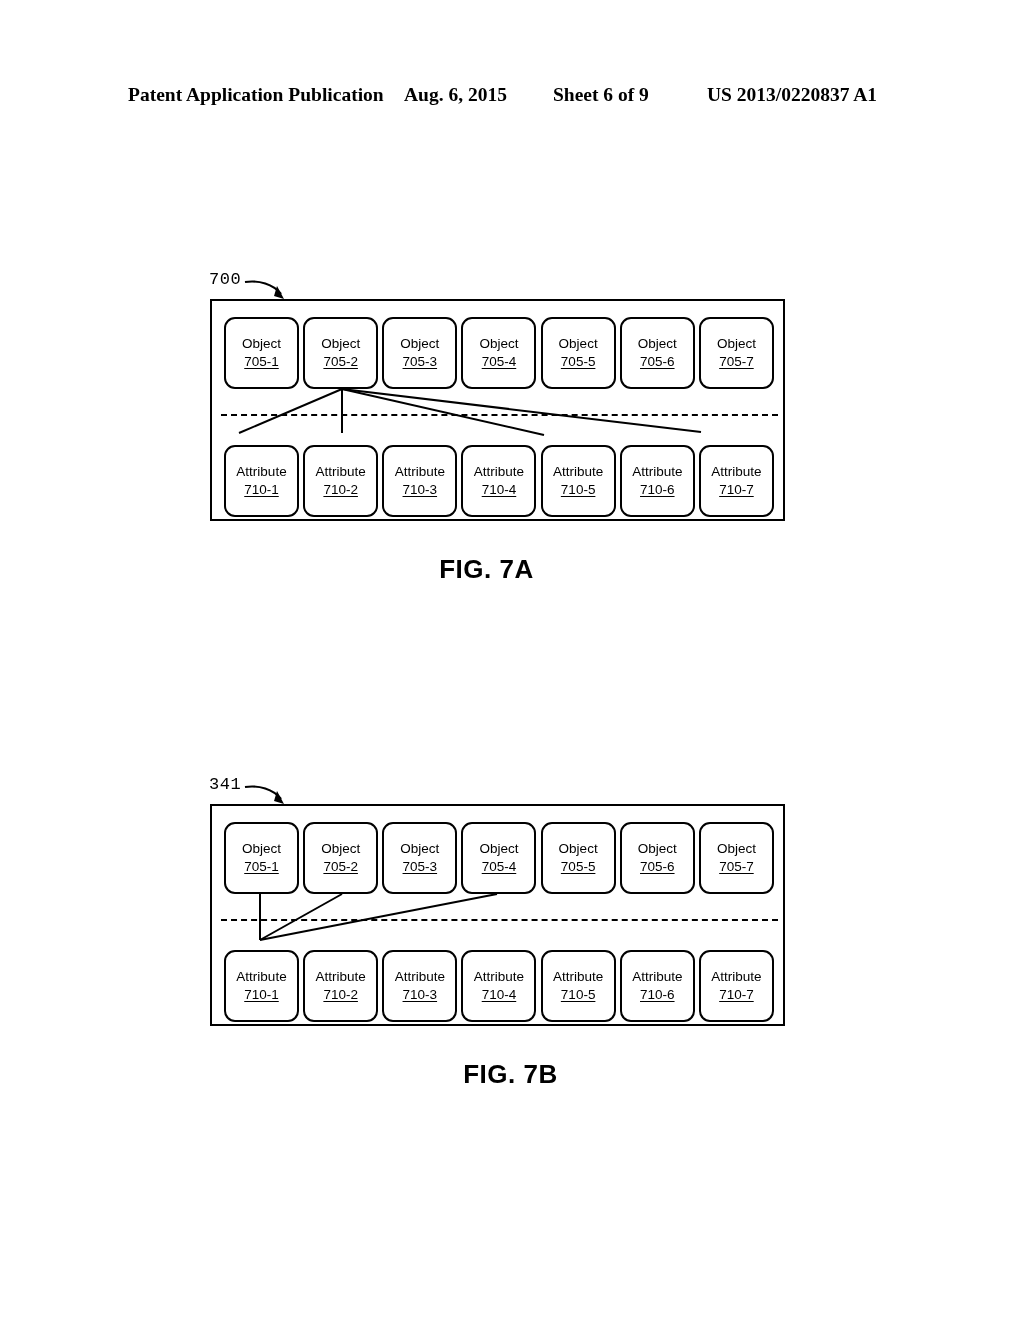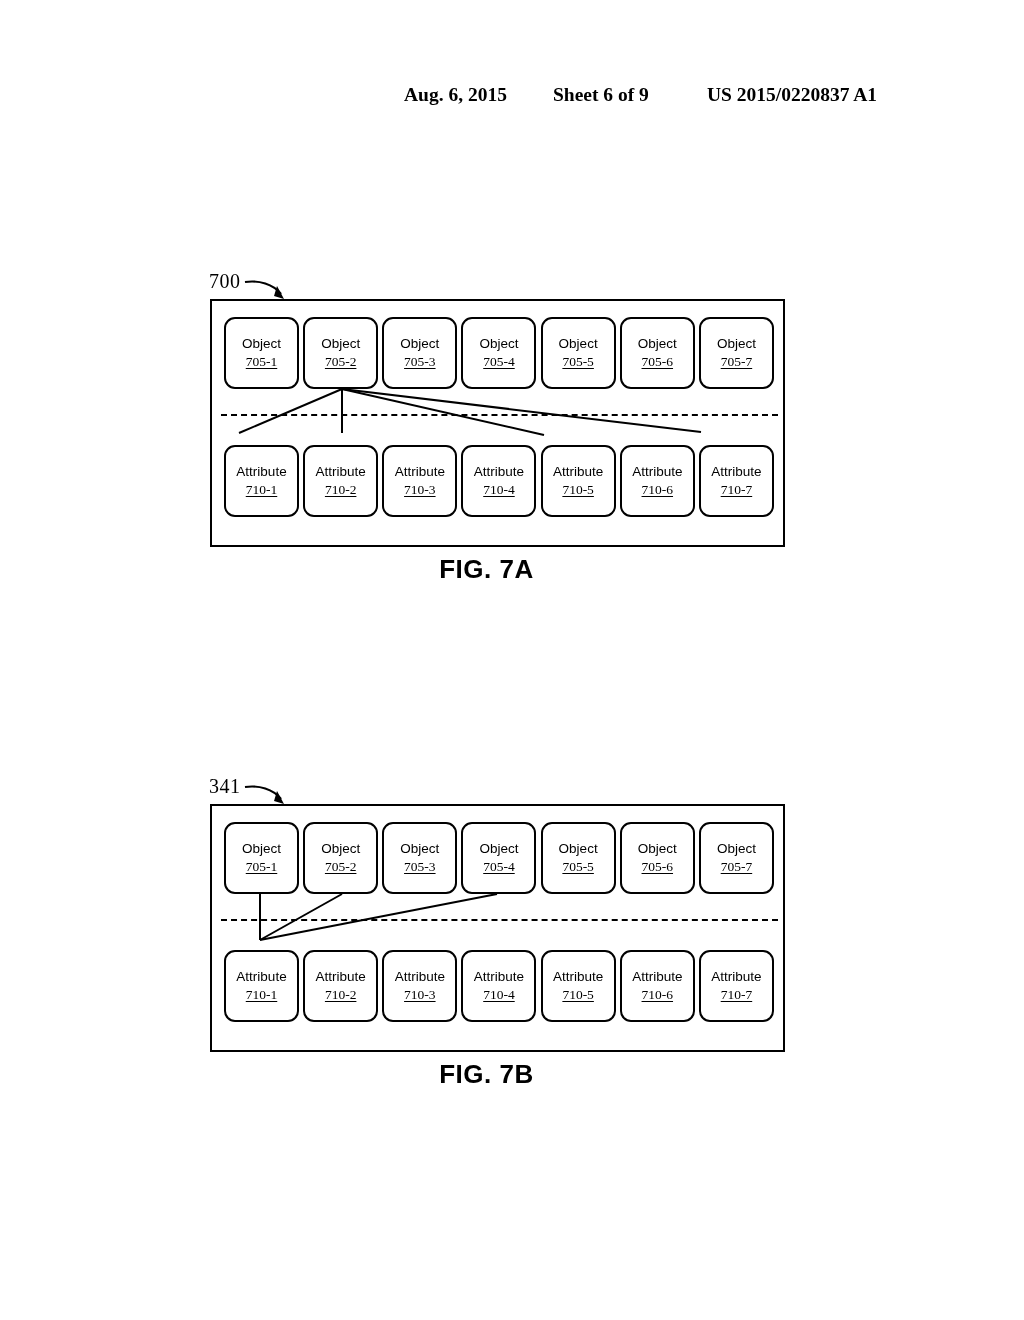--- a/index.html
+++ b/index.html
@@ -40,37 +40,37 @@
     width: 1024px;
   }
   .fig-7a { top: 270px; }
   .fig-7b { top: 775px; }
 
   
   .ref-label {
     position: absolute;
     left: 209px;
     top: 0px;
-    font-family: Liberation Serif, serif;
-    font-size: 20px;
+    font-family: Liberation Mono, monospace;
+    font-size: 17px;
     letter-spacing: 0.5px;
   }
   .ref-arrow {
     position: absolute;
     left: 243px;
     top: 2px;
   }
 
   
   .outer-box {
     position: absolute;
     left: 210px;
     top: 29px;
     width: 575px;
-    height: 248px;
+    height: 222px;
     border: 2.5px solid #000000;
     box-sizing: border-box;
     background: #ffffff;
   }
 
   
   .row {
     position: absolute;
     left: 12px;
     width: 550px;
@@ -93,21 +93,20 @@
     align-items: center;
     justify-content: center;
     font-size: 13.5px;
     line-height: 1.35;
   }
   .node-box .node-title { white-space: nowrap; }
   .node-box .node-id {
     text-decoration: underline;
     text-underline-offset: 1.5px;
     white-space: nowrap;
-    font-family: Liberation Serif, serif;
   }
 
   
   .separator {
     position: absolute;
     left: 9px;
     top: 113px;
     width: 557px;
     border-top: 2px dashed #000000;
   }
@@ -126,29 +125,30 @@
   .fig-caption {
     position: absolute;
     width: 973px;
     text-align: center;
     font-family: "Liberation Sans", sans-serif;
     font-weight: bold;
     font-size: 26px;
     letter-spacing: 0.5px;
   }
   .cap-7a { top: 554px; }
-  .cap-7b { top: 1059px; }
+  .cap-7b { top: 1059px; padding-left: 24px; }
 </style>
 </head>
 <body>
 
 <div class="page-header">
+  <span class="hdr-pub">Patent Application Publication</span>
   <span class="hdr-date">Aug. 6, 2015</span>
   <span class="hdr-sheet">Sheet 6 of 9</span>
-  <span class="hdr-num">US 2015/0220837 A1</span>
+  <span class="hdr-num">US 2013/0220837 A1</span>
 </div>
 
 <div class="figure fig-7a">
 
   <span class="ref-label">700</span>
 
   <svg class="ref-arrow" width="48" height="32" viewBox="0 0 48 32">
     <path d="M2,10 C16,8 30,12 38,22" fill="none" stroke="#000" stroke-width="2.2"></path>
     <path d="M34,14 L41,27 L31,24 Z" fill="#000"></path>
   </svg>

